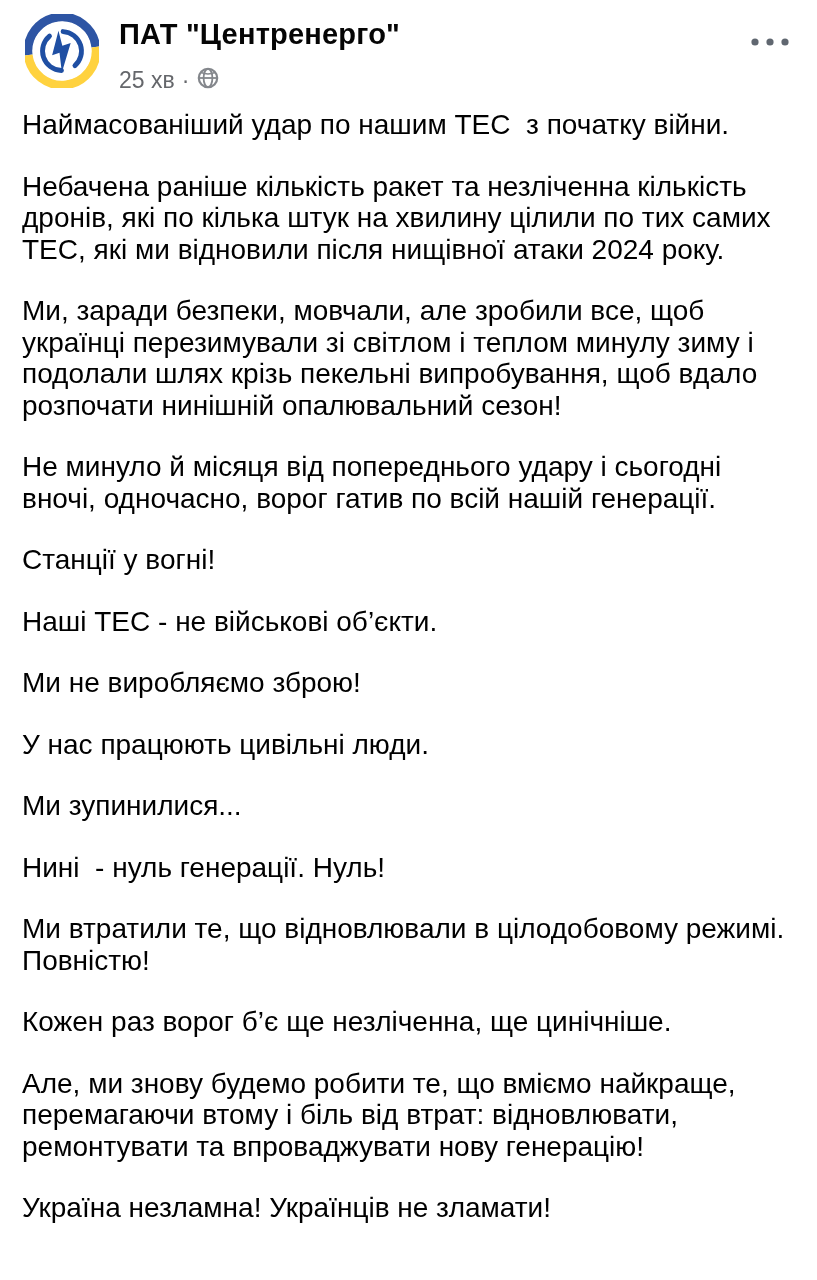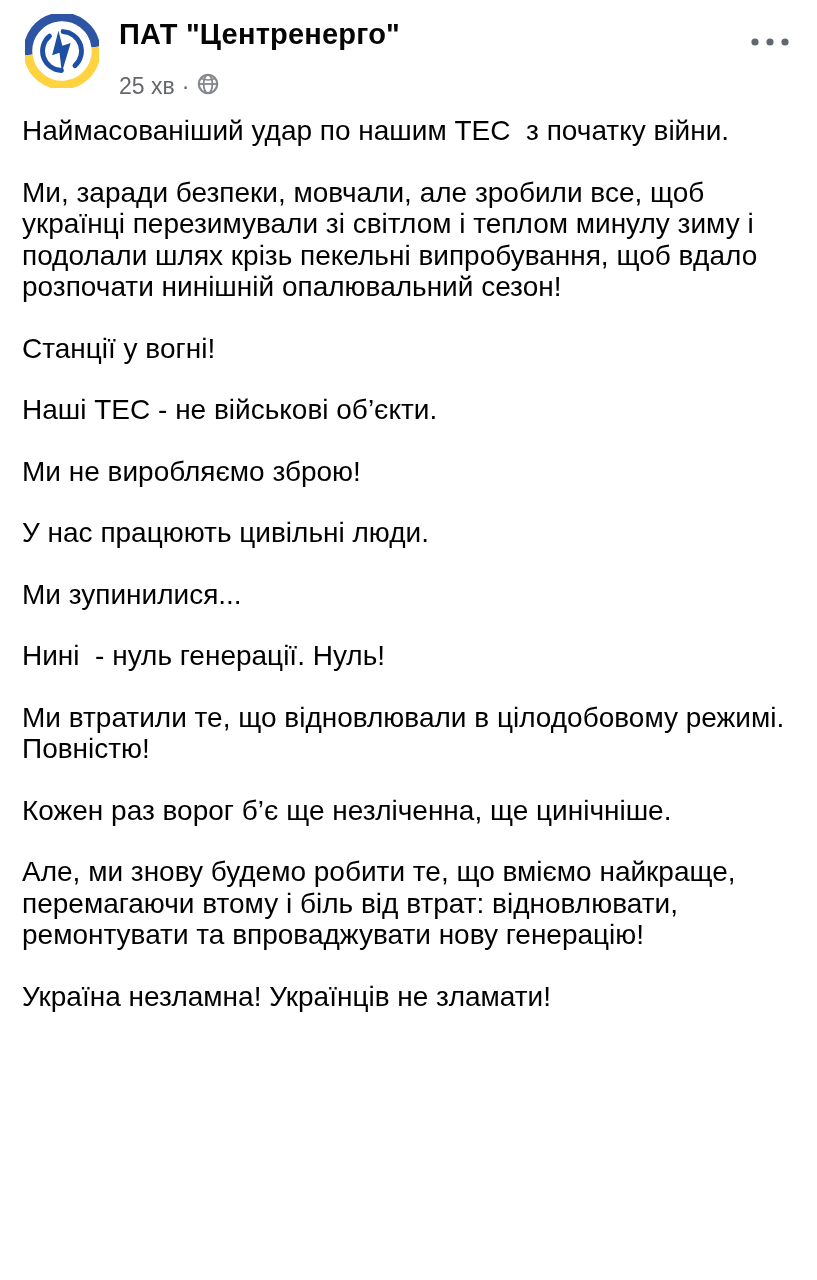--- a/index.html
+++ b/index.html
@@ -30,21 +30,21 @@
   }
   .page-name {
     font-size: 29px;
     font-weight: 700;
     letter-spacing: 0.2px;
     color: #050505;
     line-height: 1.15;
     cursor: pointer;
   }
   .meta-row {
-    margin-top: 19px;
+    margin-top: 13px;
     display: flex;
     align-items: center;
     font-size: 23px;
     color: #65676b;
   }
   .meta-sep { margin: 0 7px; }
   .globe { display: inline-block; margin-top: 2px; }
   .more-button {
     flex: 0 0 auto;
     margin-top: 16px;
@@ -115,23 +115,25 @@
         </svg>
       </span>
     </button>
 
   </div>
 
   <div class="post-body">
 
       <p>Наймасованіший удар по нашим ТЕС  з початку війни.</p>
 
+      <p>Небачена раніше кількість ракет та незліченна кількість дронів, які по кілька штук на хвилину цілили по тих самих ТЕС, які ми відновили після нищівної атаки 2024 року.</p>
 
       <p>Ми, заради безпеки, мовчали, але зробили все, щоб українці перезимували зі світлом і теплом минулу зиму і подолали шлях крізь пекельні випробування, щоб вдало розпочати нинішній опалювальний сезон!</p>
 
+      <p>Не минуло й місяця від попереднього удару і сьогодні вночі, одночасно, ворог гатив по всій нашій генерації.</p>
 
       <p>Станції у вогні!</p>
 
       <p>Наші ТЕС - не військові об’єкти.</p>
 
       <p>Ми не виробляємо зброю!</p>
 
       <p>У нас працюють цивільні люди.</p>
 
       <p>Ми зупинилися...</p>

